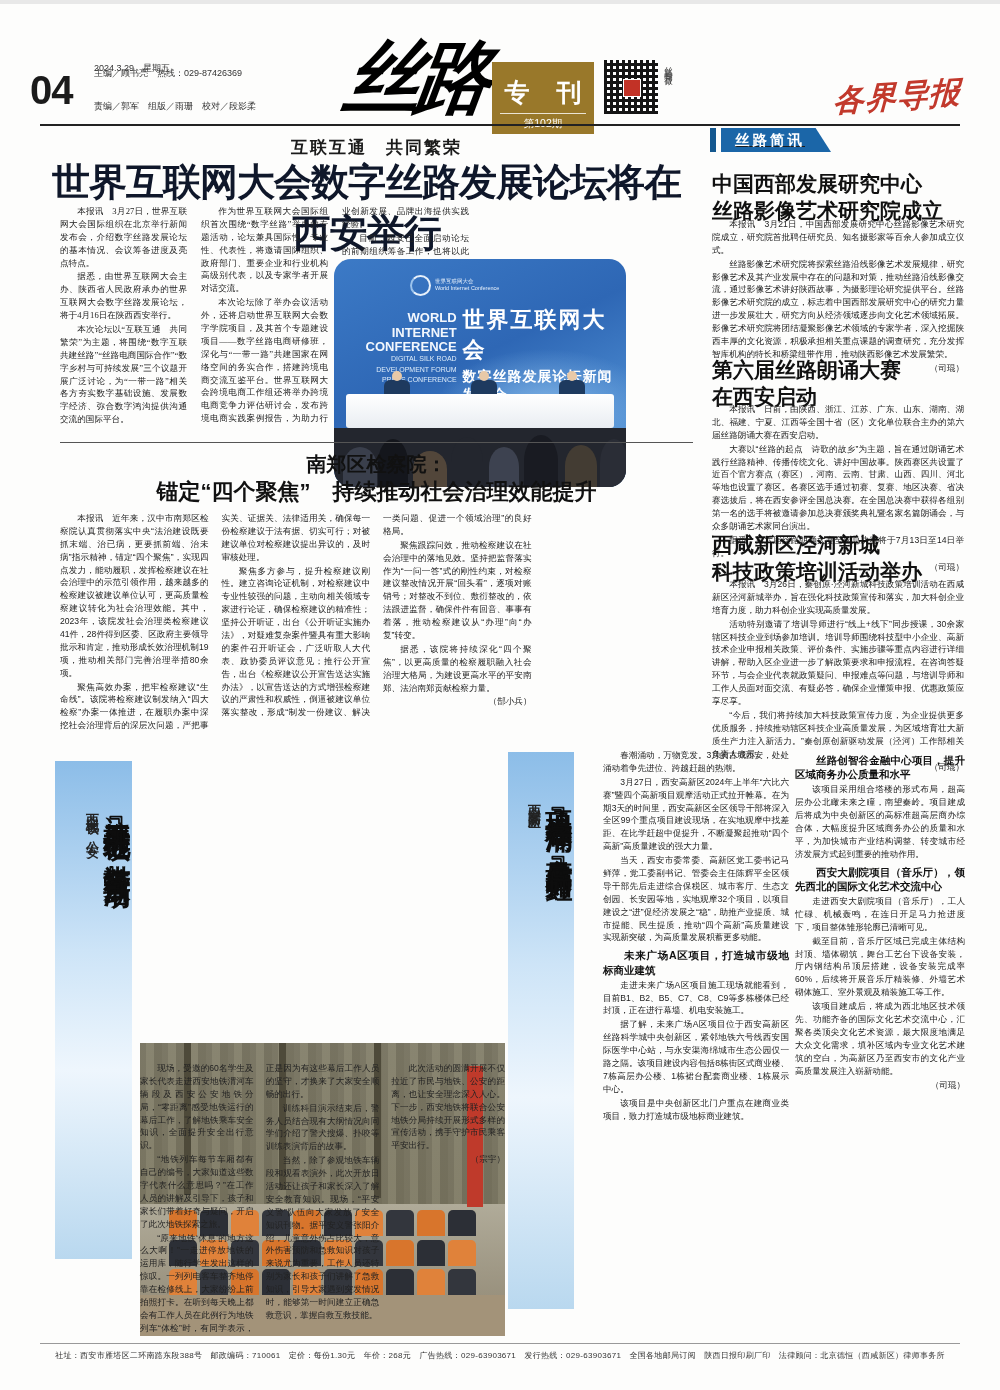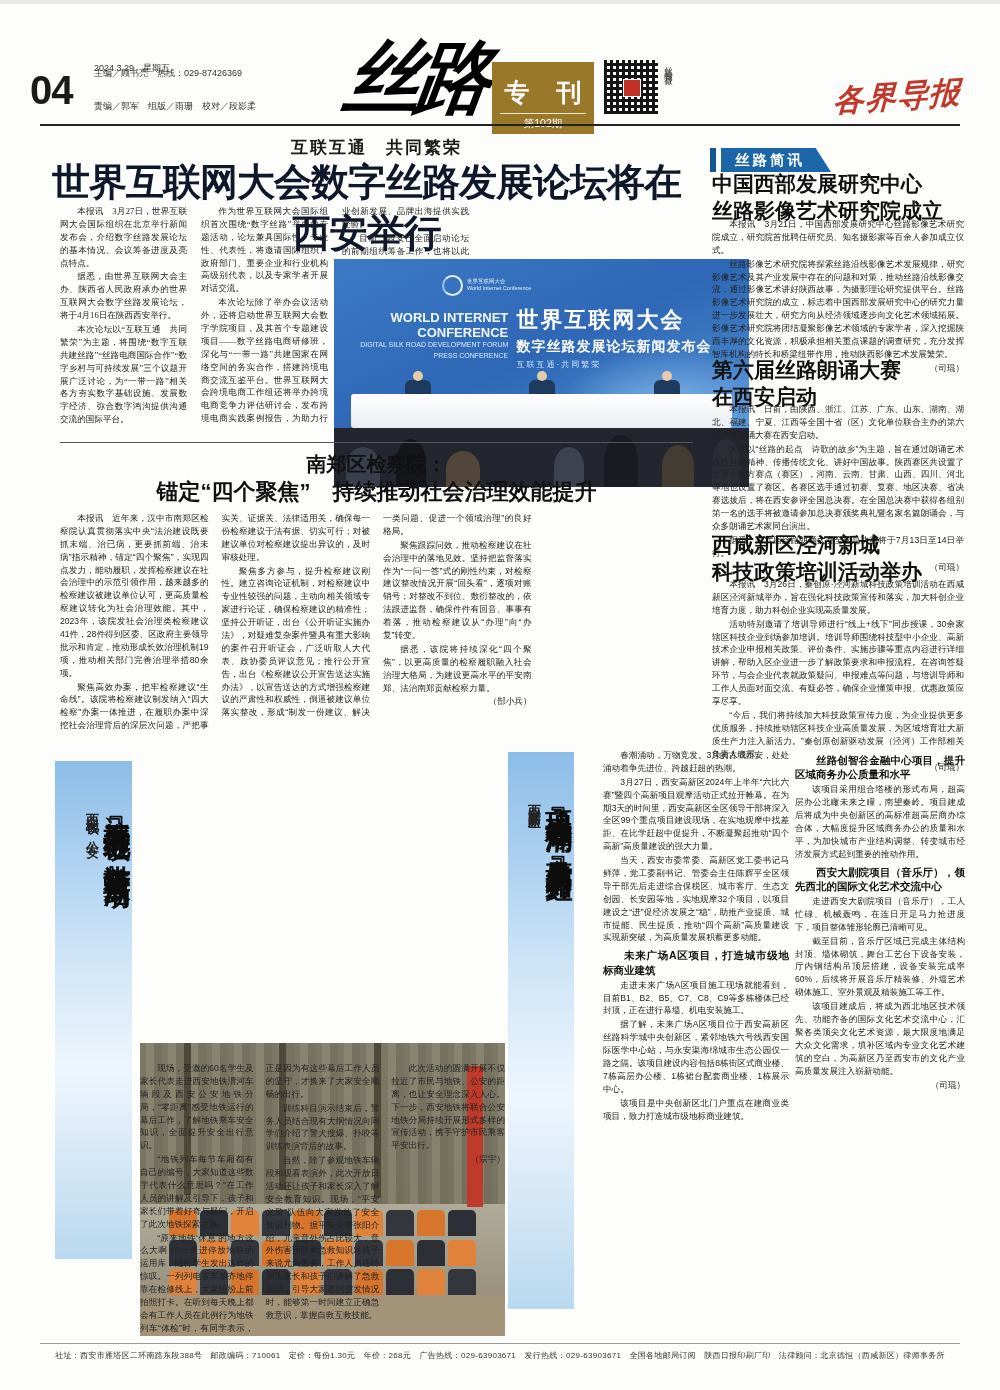--- a/index.html
+++ b/index.html
@@ -110,21 +110,21 @@
   <div class="abs jtext cols2" style="left:60px;top:201px;width:268px;height:228px;">
     <p>本报讯　3月27日，世界互联网大会国际组织在北京举行新闻发布会，介绍数字丝路发展论坛的基本情况、会议筹备进度及亮点特点。</p>
     <p>据悉，由世界互联网大会主办、陕西省人民政府承办的世界互联网大会数字丝路发展论坛，将于4月16日在陕西西安举行。</p>
     <p>本次论坛以“互联互通　共同繁荣”为主题，将围绕“数字互联　共建丝路”“丝路电商国际合作”“数字乡村与可持续发展”三个议题开展广泛讨论，为“一带一路”相关各方夯实数字基础设施、发展数字经济、弥合数字鸿沟提供沟通交流的国际平台。</p>
     <p>作为世界互联网大会国际组织首次围绕“数字丝路”举办的专题活动，论坛兼具国际性、专业性、代表性，将邀请国际组织、政府部门、重要企业和行业机构高级别代表，以及专家学者开展对话交流。</p>
     <p>本次论坛除了举办会议活动外，还将启动世界互联网大会数字学院项目，及其首个专题建设项目——数字丝路电商研修班，深化与“一带一路”共建国家在网络空间的务实合作，搭建跨境电商交流互鉴平台。世界互联网大会跨境电商工作组还将举办跨境电商竞争力评估研讨会，发布跨境电商实践案例报告，为助力行业创新发展、品牌出海提供实践经验。</p>
     <p>目前，西安已全面启动论坛的前期组织筹备工作，也将以此次论坛为契机，进一步深化交流合作，扩大朋友圈、激发新动能，加快推动数字产业化、产业数字化，携手同行，共同推动数字丝路繁荣发展再上新台阶。</p>
     <p class="byline">（司琨）</p>
   </div>
 
-  <div class="abs photo presser" style="left:334px;top:201px;width:415px;height:228px;">
+  <div class="abs photo presser" style="left:334px;top:201px;width:292px;height:228px;border-radius:17px;">
     <div class="glow"></div>
     <div class="wic-logo">
       <span class="circ"></span>
       <span class="cap preline">世界互联网大会
 World Internet Conference</span>
     </div>
     <div class="ph-en">
       <div class="l1">WORLD INTERNET</div>
       <div class="l1">CONFERENCE</div>
       <div class="l3 preline">DIGITAL SILK ROAD DEVELOPMENT FORUM
@@ -144,21 +144,21 @@
       <i style="left:15%;bottom:0;width:30px;height:48px;background:#14161c;"></i>
       <i style="left:27%;bottom:0;width:34px;height:36px;background:#52463a;"></i>
       <i style="left:40%;bottom:0;width:32px;height:50px;background:#23262e;"></i>
       <i style="left:53%;bottom:0;width:30px;height:40px;background:#3d4250;"></i>
       <i style="left:65%;bottom:0;width:34px;height:52px;background:#191b22;"></i>
       <i style="left:79%;bottom:0;width:32px;height:42px;background:#433c33;"></i>
       <i style="left:91%;bottom:0;width:28px;height:48px;background:#2a2d36;"></i>
     </div>
   </div>
 
-  <div class="abs sec-badge" style="left:710px;top:144px;">
+  <div class="abs sec-badge" style="left:710px;top:124px;text-decoration:underline;">
     <span class="bar"></span>
     <span class="tag">丝路简讯</span>
   </div>
 
   <div class="abs sb-title preline" style="left:712px;top:166px;width:252px;">中国西部发展研究中心
 丝路影像艺术研究院成立</div>
   <div class="abs jtext" style="left:712px;top:214px;width:252px;">
     <p>本报讯　3月21日，中国西部发展研究中心丝路影像艺术研究院成立，研究院首批聘任研究员、知名摄影家等百余人参加成立仪式。</p>
     <p>丝路影像艺术研究院将探索丝路沿线影像艺术发展规律，研究影像艺术及其产业发展中存在的问题和对策，推动丝路沿线影像交流，通过影像艺术讲好陕西故事，为摄影理论研究提供平台。丝路影像艺术研究院的成立，标志着中国西部发展研究中心的研究力量进一步发展壮大，研究方向从经济领域逐步向文化艺术领域拓展。影像艺术研究院将团结凝聚影像艺术领域的专家学者，深入挖掘陕西丰厚的文化资源，积极承担相关重点课题的调查研究，充分发挥智库机构的特长和桥梁纽带作用，推动陕西影像艺术发展繁荣。</p>
     <p class="byline">（司琨）</p>

